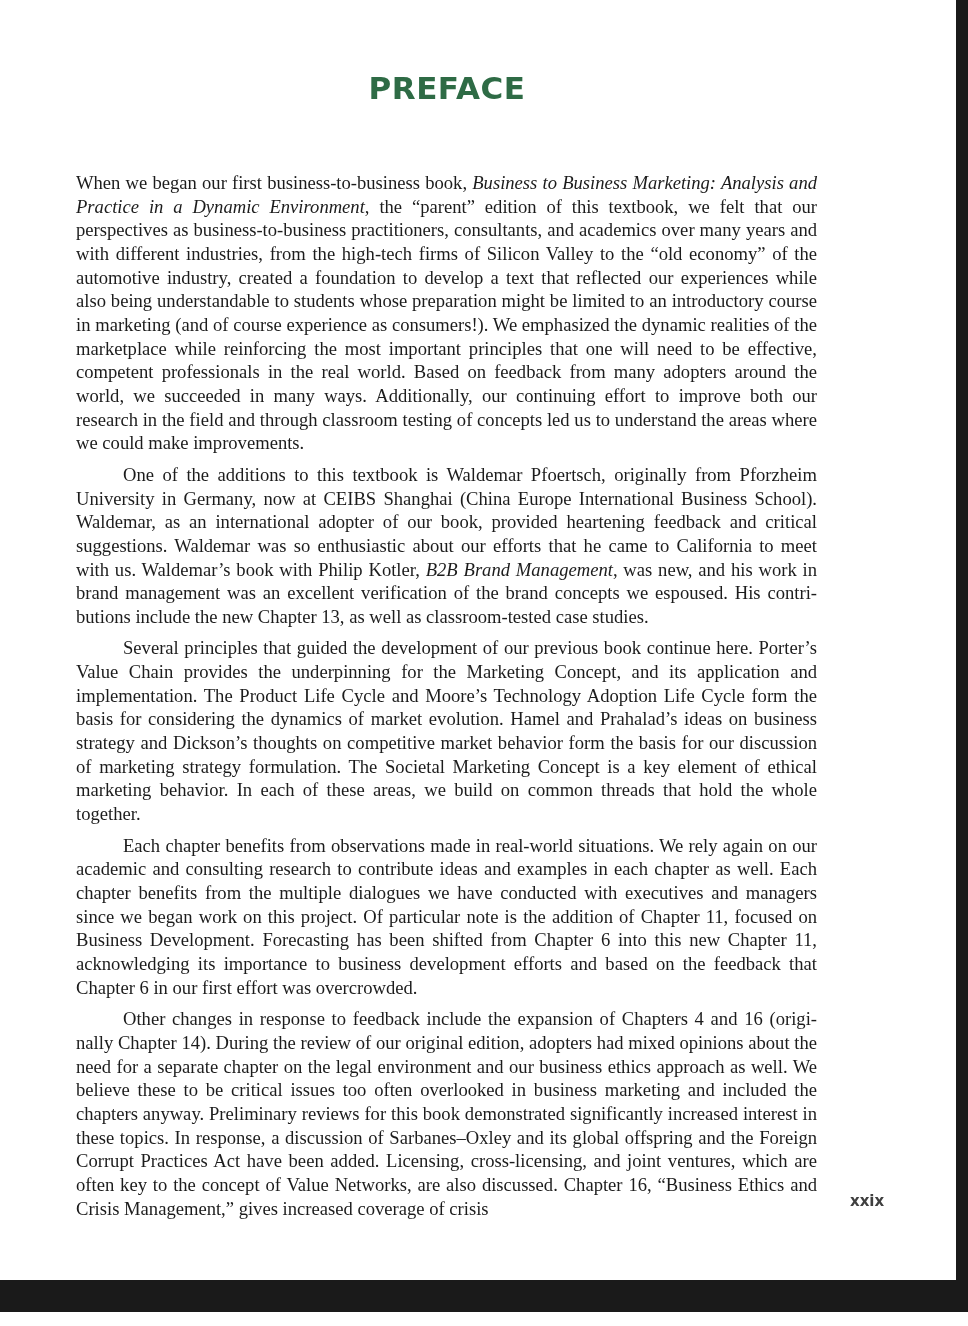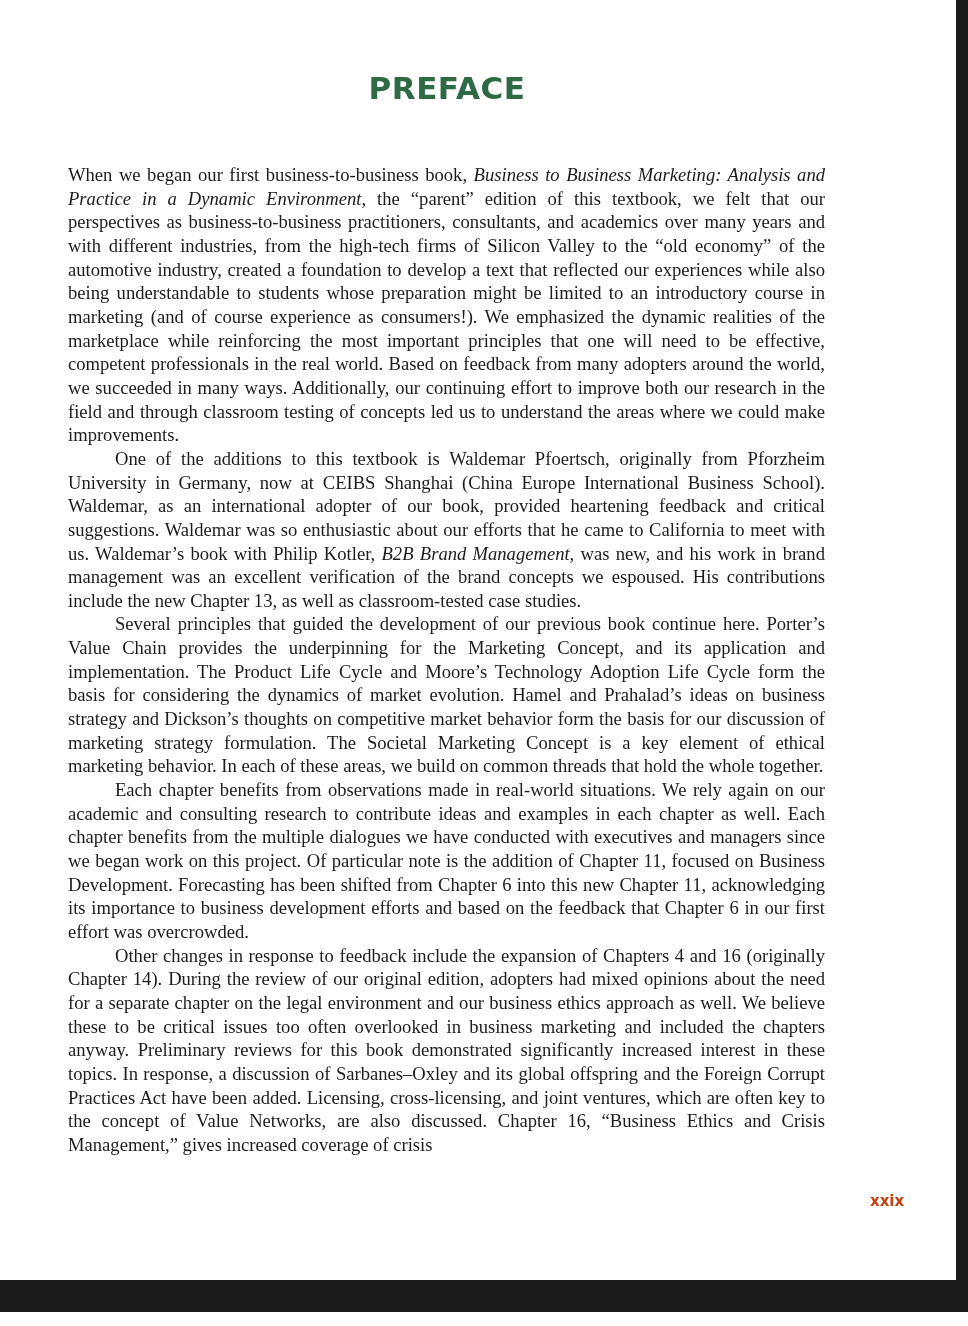--- a/index.html
+++ b/index.html
@@ -59,37 +59,37 @@
       top: 163px;
       width: 757px;
       font-family: "Liberation Serif", serif;
       font-size: 18.6px;
       line-height: 23.65px;
       color: #1c1c1c;
       text-align: justify;
       hyphens: manual;
     }
     .body-text p {
-      margin: 0;
+      margin: 8px;
       text-indent: 47px;
     }
     .body-text p.first {
       text-indent: 0;
     }
     .body-text em {
       font-style: italic;
     }
     .page-number {
       position: absolute;
-      left: 870px;
+      left: 850px;
       top: 1192px;
       font-family: "DejaVu Sans", sans-serif;
       font-weight: bold;
       font-size: 15px;
-      color: #c2410c;
+      color: #404040;
       text-align: center;
     }
     .watermark {
       position: absolute;
       left: 200px;
       top: 605px;
       width: 520px;
       height: 115px;
       pointer-events: none;
       opacity: 0.75;

